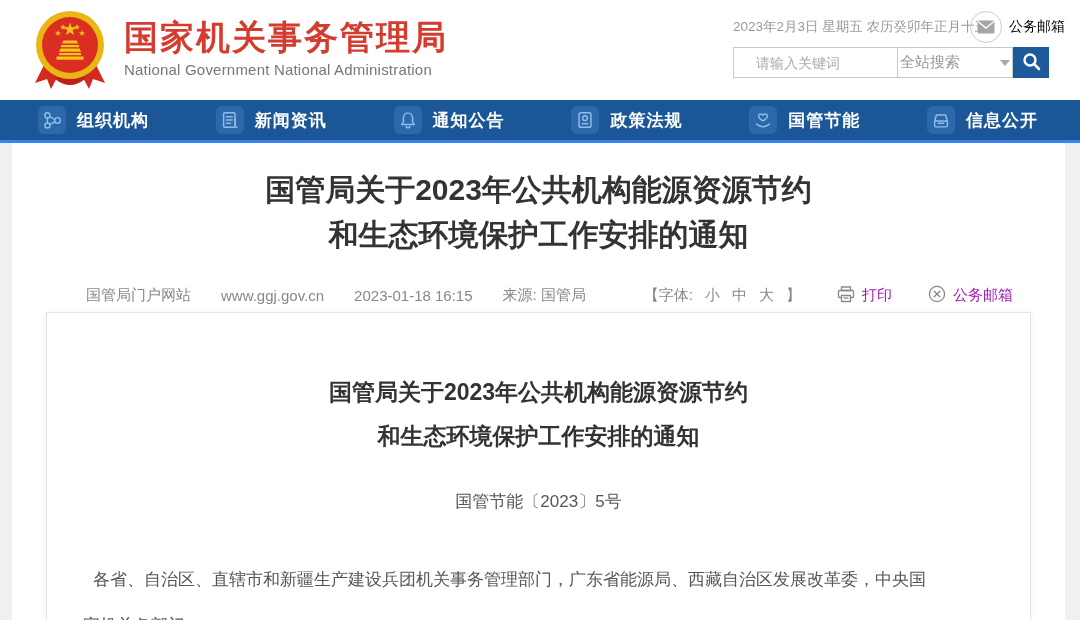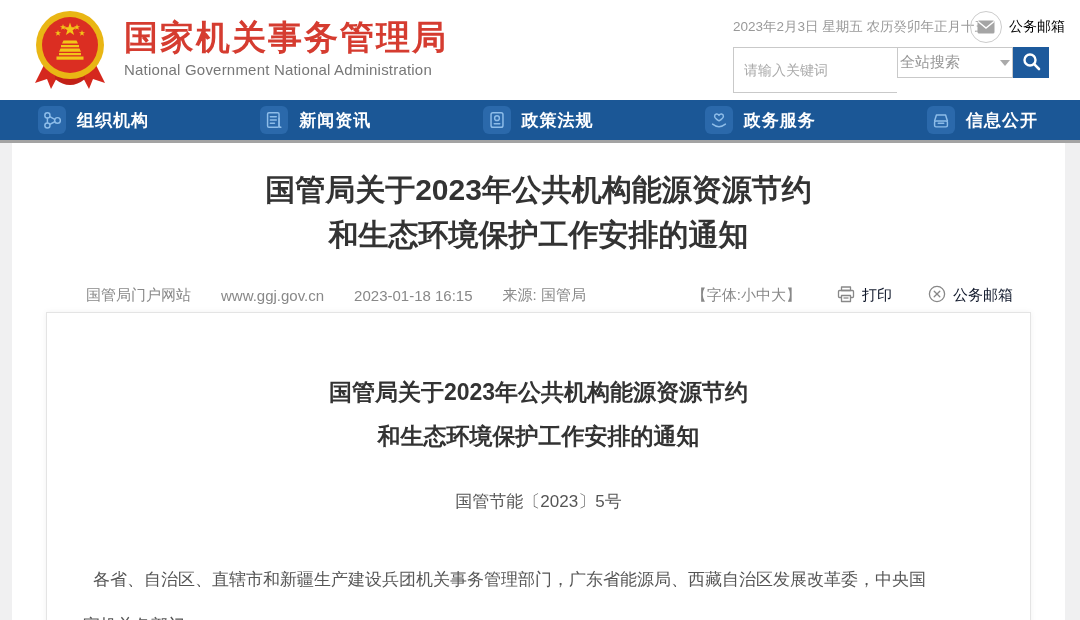--- a/index.html
+++ b/index.html
@@ -11,42 +11,42 @@
   .logo { position:absolute; left:30px; top:9px; display:flex; align-items:flex-start; text-decoration:none; cursor:pointer; }
   .emblem { display:block; width:80px; height:82px; }
   .title-block { margin-left:14px; padding-top:8px; }
   .site-name { color:#d53c30; font-size:34px; font-weight:bold; letter-spacing:2px; line-height:40px; }
   .site-name-en { color:#777; font-size:15px; margin-top:4px; letter-spacing:0.2px; }
   .portal-name { position:absolute; left:443px; top:40px; color:#d2952b; font-size:19px; font-weight:bold; letter-spacing:1px; }
   .date-text { position:absolute; left:733px; top:18px; color:#999; font-size:13.5px; }
   .mailbox { position:absolute; left:970px; top:11px; display:flex; align-items:center; gap:7px; color:#000000; font-size:14px; cursor:pointer; }
   .mail-circle { width:32px; height:32px; border:1px solid #ccc; border-radius:50%; display:flex; align-items:center; justify-content:center; }
   .search-bar { position:absolute; left:733px; top:47px; display:flex; height:31px; }
-  .search-input { width:164px; height:46px; border:1px solid #c9c9c9; border-right:none; padding:0 10px; font-size:14px; color:#15803d; outline:none; font-family:inherit; }
+  .search-input { width:164px; height:31px; border:1px solid #c9c9c9; border-right:none; padding:0 22px; font-size:14px; color:#15803d; outline:none; font-family:inherit; }
   .search-input::placeholder { color:#aaa; }
   .scope-select { width:116px; border:1px solid #c9c9c9; display:flex; align-items:center; justify-content:space-between; padding:0 2px; color:#999; font-size:15px; cursor:pointer; background:#fff; }
   .caret { width:0; height:0; border-left:5px solid transparent; border-right:5px solid transparent; border-top:6px solid #aaa; }
   .search-btn { width:36px; border:none; background:#1d5a9c; display:flex; align-items:center; justify-content:center; cursor:pointer; }
 
   
-  .nav { height:43px; background:#1b5796; border-bottom:3px solid #a3a3a3; }
+  .nav { height:43px; background:#1b5796; border-bottom:3px solid #3b82f6; }
   .nav-inner { display:flex; justify-content:space-between; align-items:center; height:40px; padding:0 42px 0 38px; }
   .nav-item { display:flex; align-items:center; gap:11px; color:#fff; font-size:17px; font-weight:bold; cursor:pointer; letter-spacing:1px; }
   .nav-icon { width:28px; height:28px; background:#2b69ab; border-radius:6px; display:flex; align-items:center; justify-content:center; flex:none; }
 
   
   .content-bg { height:616px; background:#f0f0f1; }
   .main { height:477px; margin:0 15px 0 12px; background:#fff; padding-top:24px; overflow:hidden; }
   .page-title { text-align:center; color:#333; font-size:30px; font-weight:bold; line-height:45px; font-family:"Liberation Sans","DejaVu Sans",sans-serif; }
   .meta-row { width:985px; margin:28px auto 0; padding:0 18px 0 40px; display:flex; justify-content:space-between; align-items:center; color:#888; font-size:15px; }
   .meta-left { display:flex; align-items:center; gap:30px; }
   .meta-right { display:flex; align-items:center; gap:36px; }
-  .font-widget { display:flex; align-items:center; }
+  .font-widget { display:flex; align-items:center; gap:12px; }
   .font-size-option { cursor:pointer; }
-  .meta-btn { display:flex; align-items:center; gap:7px; cursor:pointer; color:#0f172a; }
+  .meta-btn { display:flex; align-items:center; gap:7px; cursor:pointer; color:#a21caf; }
   .article-box { width:985px; height:430px; margin:6px auto 0; background:#fff; border:1px solid #e4e4e4; box-shadow:0 0 6px rgba(0,0,0,0.06); padding:57px 36px 0; }
   .doc-title { text-align:center; color:#333; font-size:23px; font-weight:bold; line-height:44px; }
   .doc-number { text-align:center; color:#555; font-size:17px; margin-top:32px; }
   .doc-body { margin-top:44px; color:#555; font-size:17px; line-height:46px; }
   .doc-body p { width:850px; text-indent:10px; }
 </style>
 </head>
 <body>
 
 <div class="page">
@@ -139,40 +139,49 @@
             <rect x="5" y="4" width="12.5" height="16" rx="1.5"></rect>
             <line x1="8" y1="8.5" x2="14.5" y2="8.5"></line>
               <line x1="8" y1="12" x2="14.5" y2="12"></line>
               <line x1="8" y1="15.5" x2="12.5" y2="15.5"></line>
             <path d="M17.5 10 v8 a2 2 0 0 0 2 2"></path>
           </svg>
         </span>
         <span>新闻资讯</span>
       </div>
 
+      <div class="nav-item">
+        <span class="nav-icon">
+          <svg width="22" height="22" viewBox="0 0 24 24" fill="none" stroke="#8ebde9" stroke-width="1.6" stroke-linecap="round" stroke-linejoin="round">
+            <path d="M12 4.5 C8.6 4.5 7 7.2 7 10 v4.2 L5.2 16.8 h13.6 L17 14.2 V10 c0-2.8-1.6-5.5-5-5.5 z"></path>
+            <path d="M10 19 a2.1 2.1 0 0 0 4 0"></path>
+          </svg>
+        </span>
+        <span>通知公告</span>
+      </div>
 
       <div class="nav-item">
         <span class="nav-icon">
           <svg width="22" height="22" viewBox="0 0 24 24" fill="none" stroke="#8ebde9" stroke-width="1.6" stroke-linecap="round" stroke-linejoin="round">
             <rect x="5.5" y="4" width="13" height="16" rx="2"></rect>
             <circle cx="12" cy="10" r="2.6"></circle>
             <line x1="9" y1="16" x2="15" y2="16"></line>
           </svg>
         </span>
         <span>政策法规</span>
       </div>
 
       <div class="nav-item">
         <span class="nav-icon">
           <svg width="22" height="22" viewBox="0 0 24 24" fill="none" stroke="#8ebde9" stroke-width="1.6" stroke-linecap="round" stroke-linejoin="round">
             <path d="M12 7 c-1.4-2.4-4.8-1.8-4.8 0.9 c0 2.3 4.8 5 4.8 5 s4.8-2.7 4.8-5 c0-2.7-3.4-3.3-4.8-0.9 z"></path>
             <path d="M5 16.5 q7 5.5 14 0"></path>
           </svg>
         </span>
-        <span>政务服务</span>
+        <span>国管节能</span>
       </div>
 
       <div class="nav-item">
         <span class="nav-icon">
           <svg width="22" height="22" viewBox="0 0 24 24" fill="none" stroke="#8ebde9" stroke-width="1.6" stroke-linecap="round" stroke-linejoin="round">
             <path d="M5 13 L7 6.5 h10 L19 13"></path>
             <rect x="5" y="13" width="14" height="6.5" rx="1.5"></rect>
             <path d="M9 15.5 h6"></path>
           </svg>
         </span>

